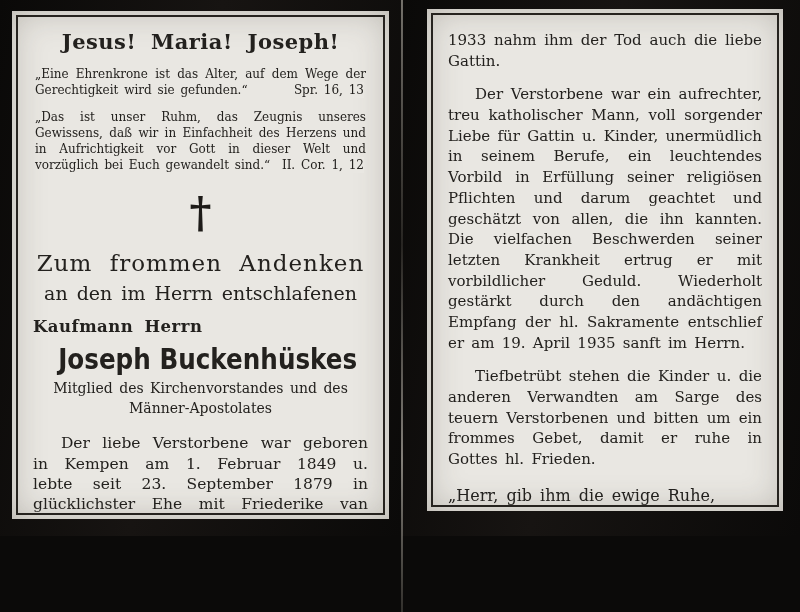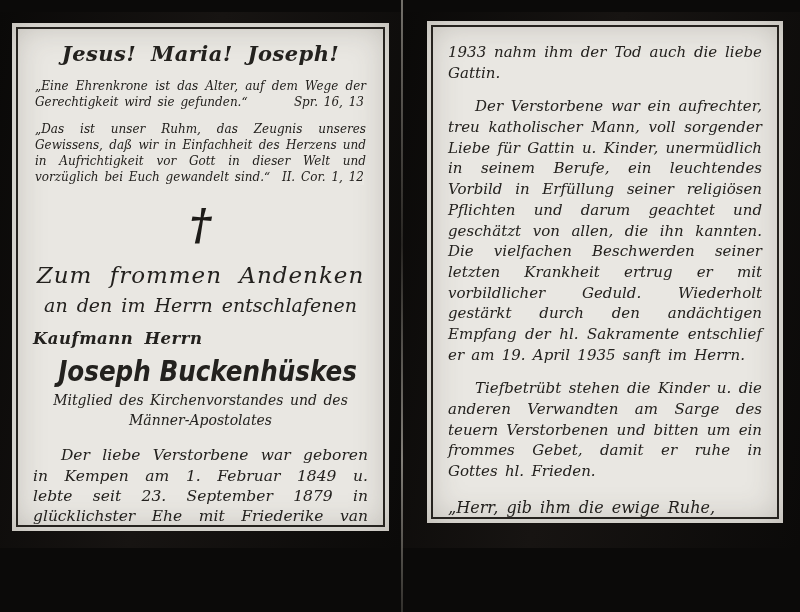--- a/index.html
+++ b/index.html
@@ -5,23 +5,22 @@
   html, body { margin:0; padding:0; }
   body {
     width:800px; height:612px; overflow:hidden; position:relative;
     background:#0b0a09;
     font-family:"DejaVu Serif", serif;
     color:#23211e;
   }
   .scan { position:absolute; inset:0; }
 
   
-  .card { position:absolute; top:12px; height:536px;
+  .card { position:absolute; top:0; height:536px;
     background:linear-gradient(100deg,#0a0908 0%, #171412 45%, #0b0a09 100%);
-    font-style:italic;
   }
   .card-left  { left:0;   width:402px; }
   .card-right { left:402px; width:398px; }
 
   
   .crease { position:absolute; left:401px; top:0; width:2px; height:612px; z-index:6;
     background:linear-gradient(to bottom, rgba(200,195,185,.55), rgba(120,115,105,.25) 40%, rgba(210,205,195,.6) 75%, rgba(140,135,125,.3));
   }
 
   

